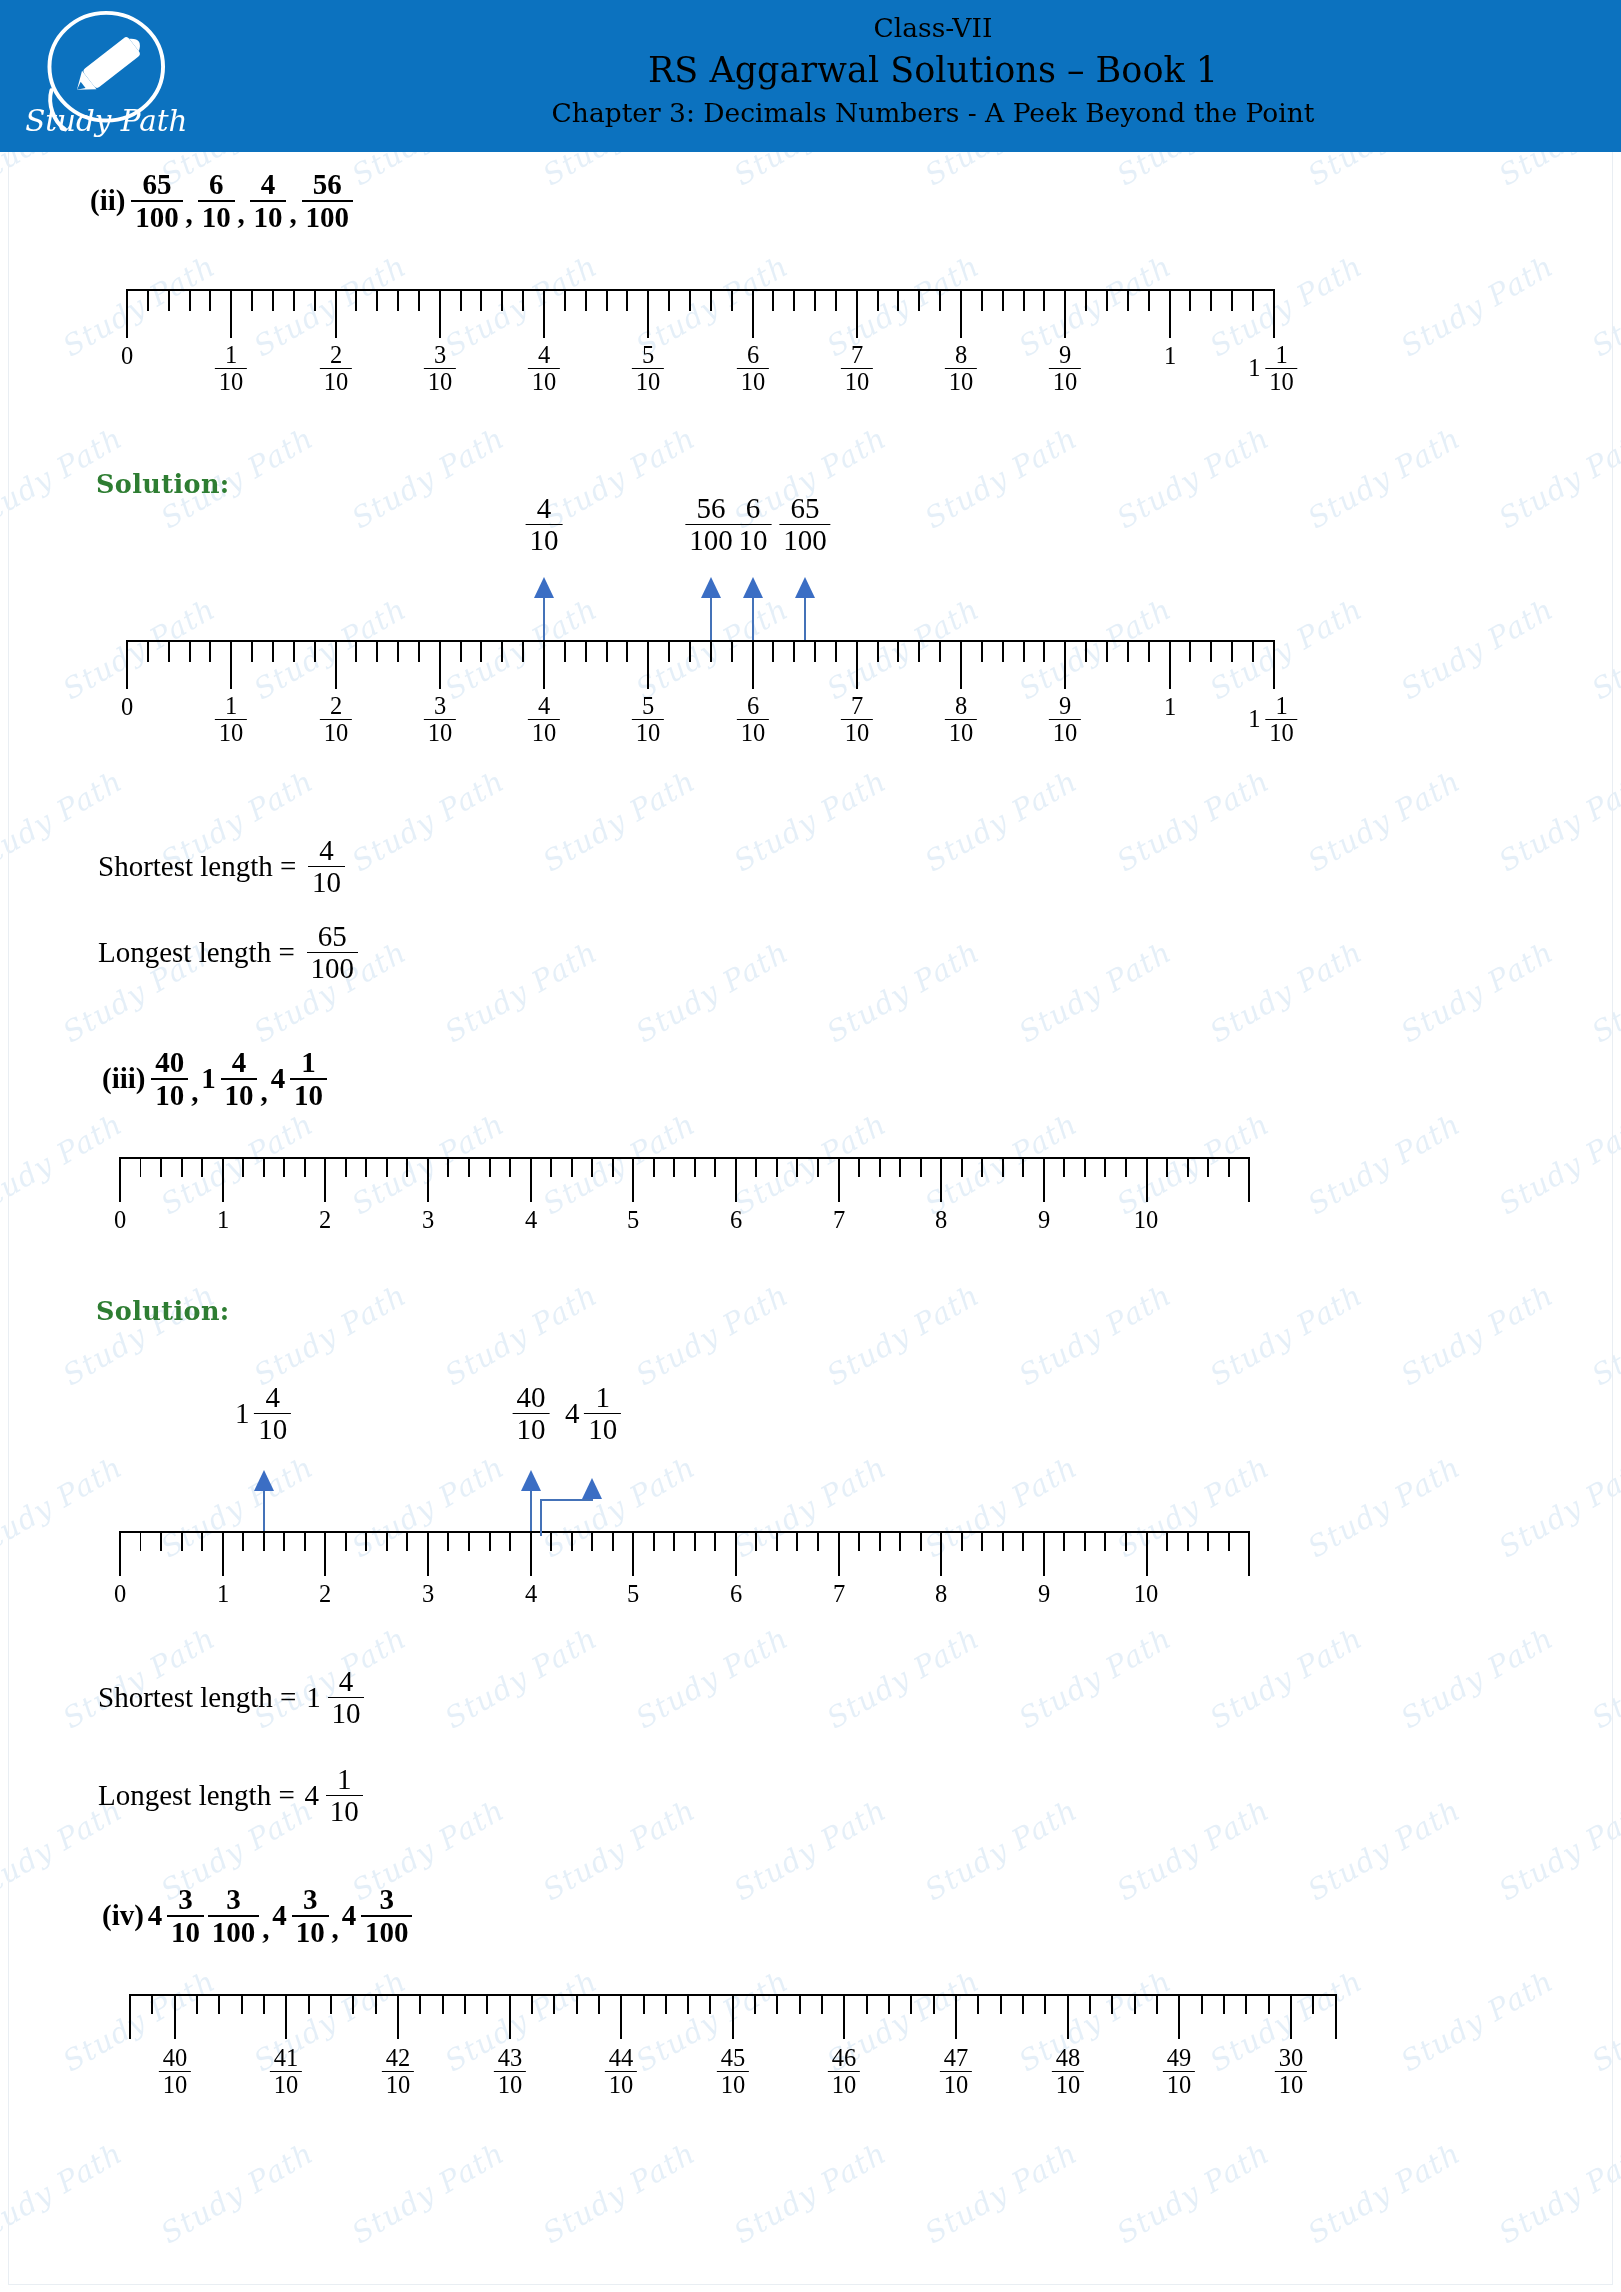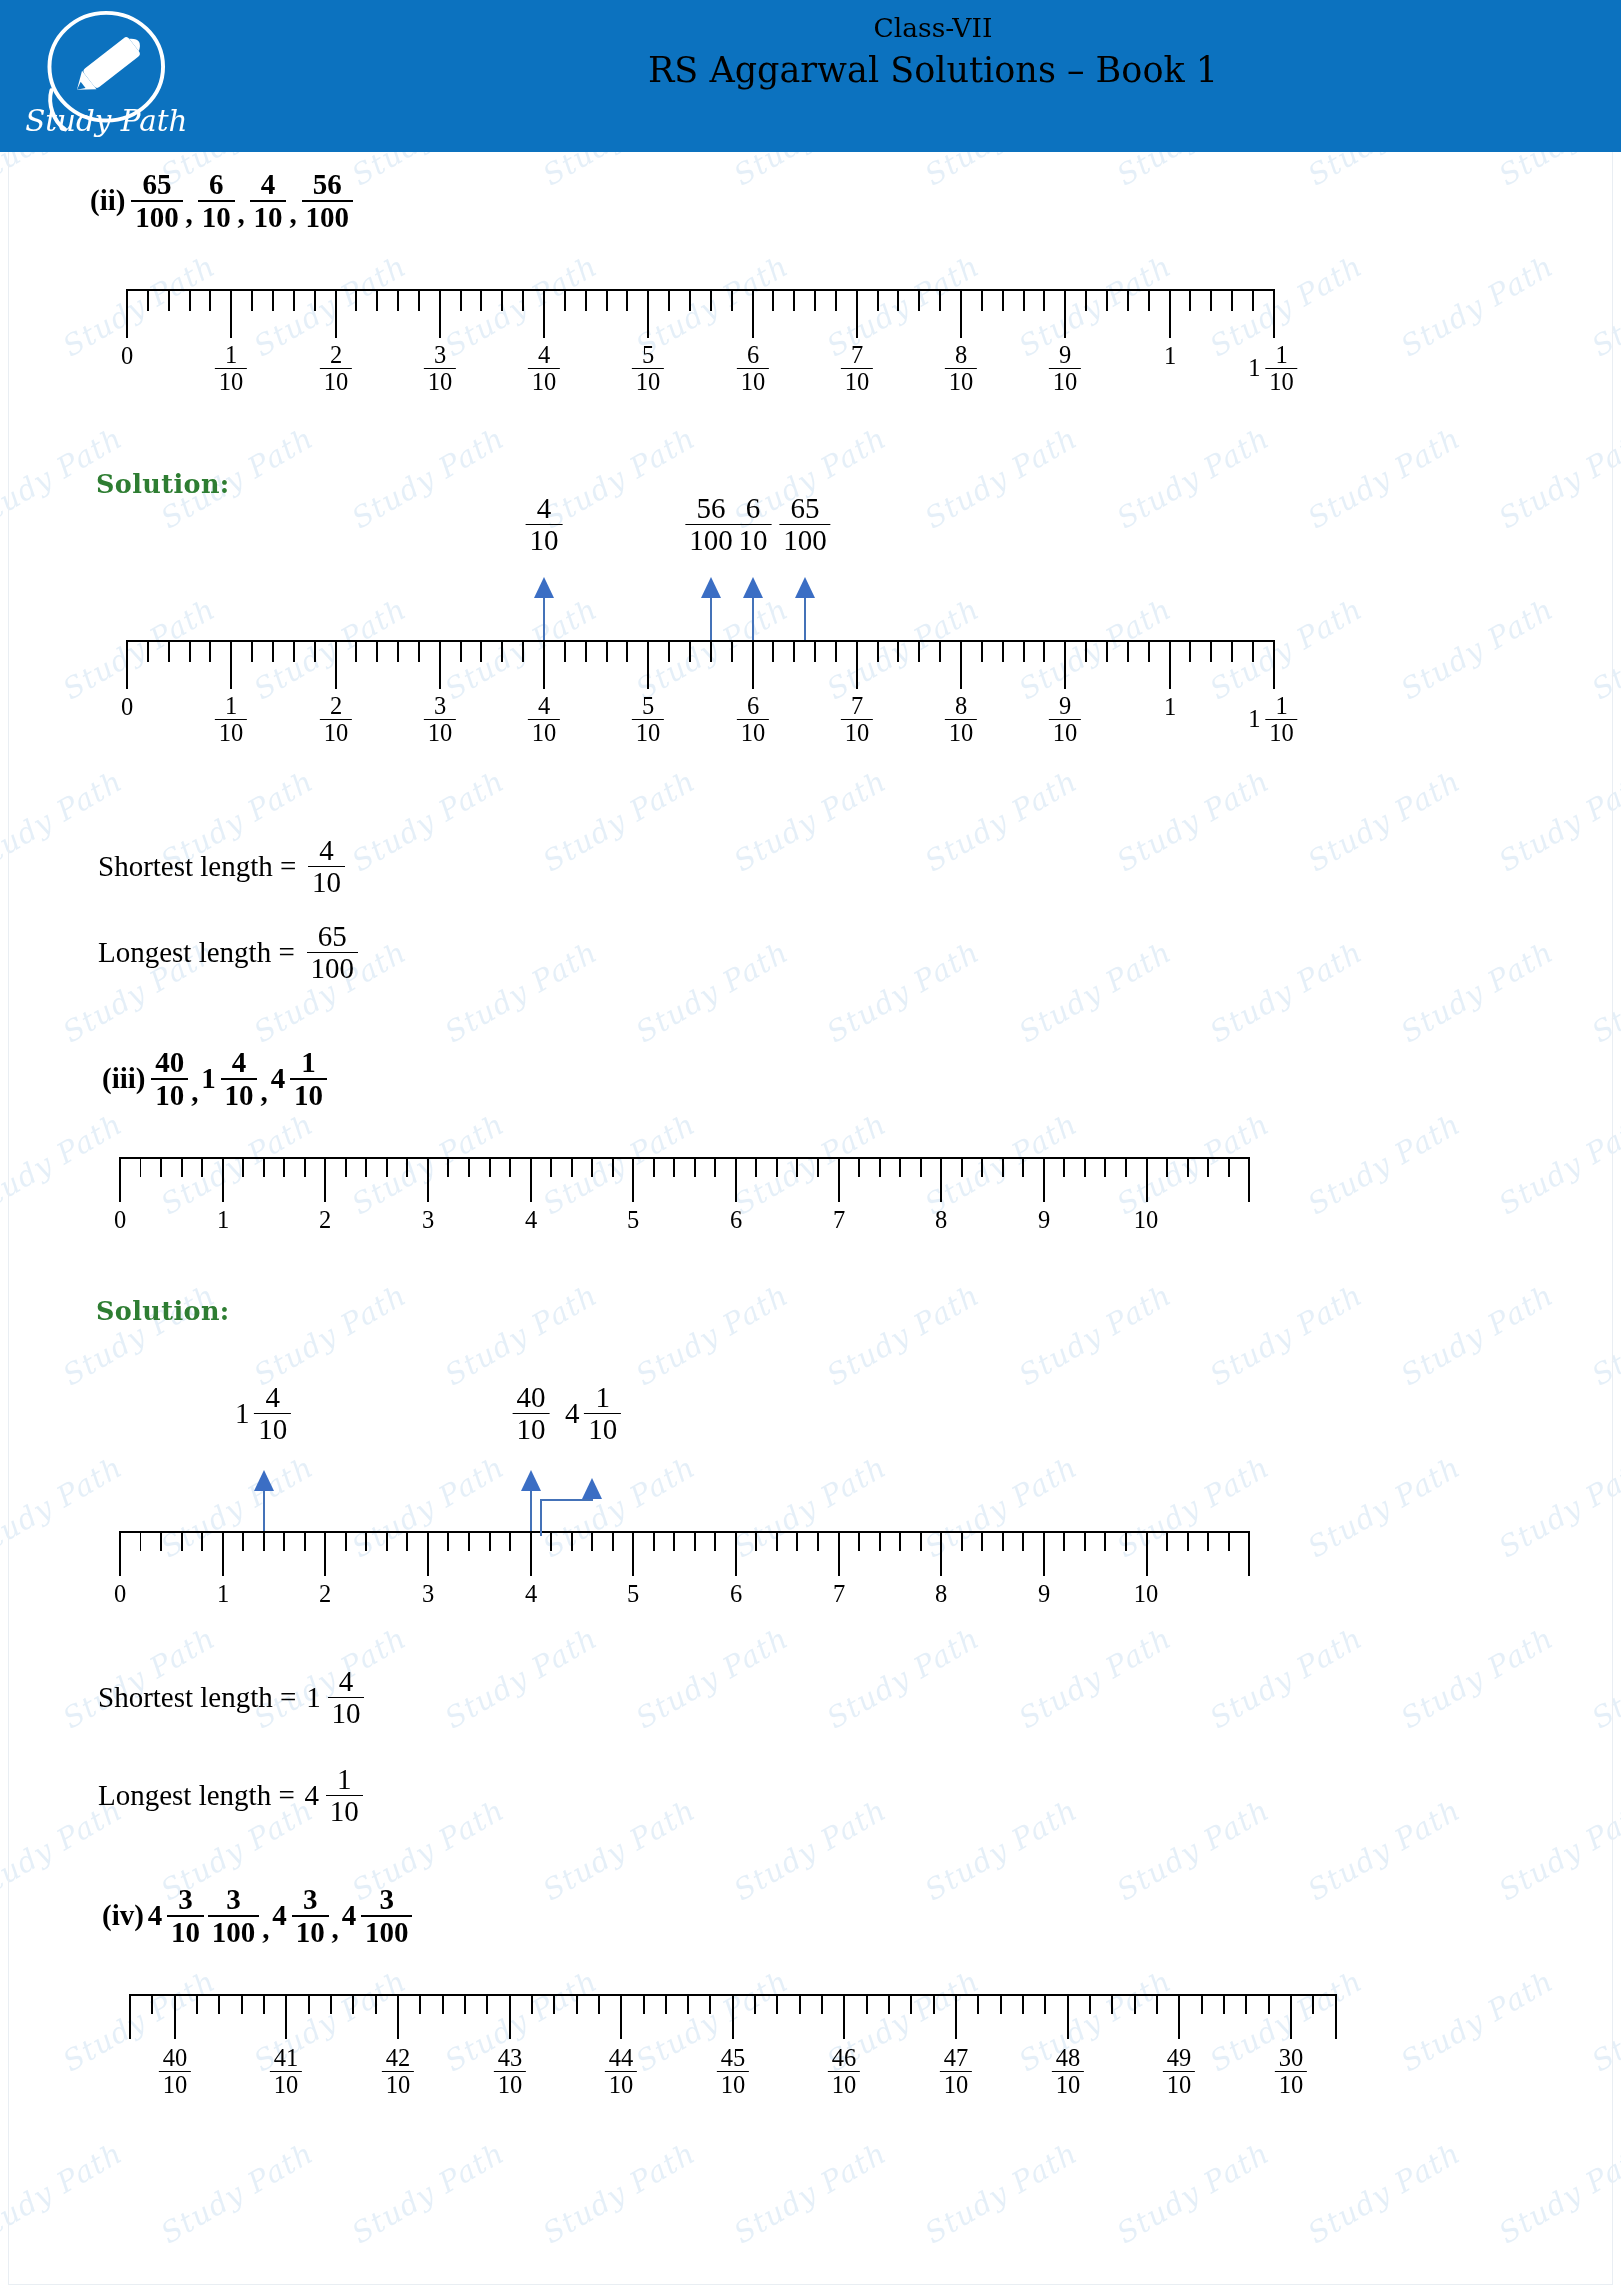--- a/index.html
+++ b/index.html
@@ -371,20 +371,21 @@
             <polygon points="64,50 48,62 64,74" fill="#ffffff"></polygon>
             <polygon points="56,58 48,62 56,66" fill="#0c72bf"></polygon>
             <path d="M122 54 q12 8 0 16" fill="#ffffff"></path>
           </g>
           <text x="86" y="128" font-family="DejaVu Serif, serif" font-style="italic" font-size="30" fill="#ffffff" text-anchor="middle">Study Path</text>
         </svg>
       </div>
       <div class="header-text">
         <div class="header-line l1">Class-VII</div>
         <div class="header-line l2">RS Aggarwal Solutions – Book 1</div>
+        <div class="header-line l3">Chapter 3: Decimals Numbers - A Peek Beyond the Point</div>
       </div>
     </div>
   </div>
 
   <div class="content">
 
     <div class="abs mathline bold" id="q2" style="left:90px; top:169px;">
         <span class="lbl">(ii)</span>
         <span class="frac">
           <span class="num">65</span>

